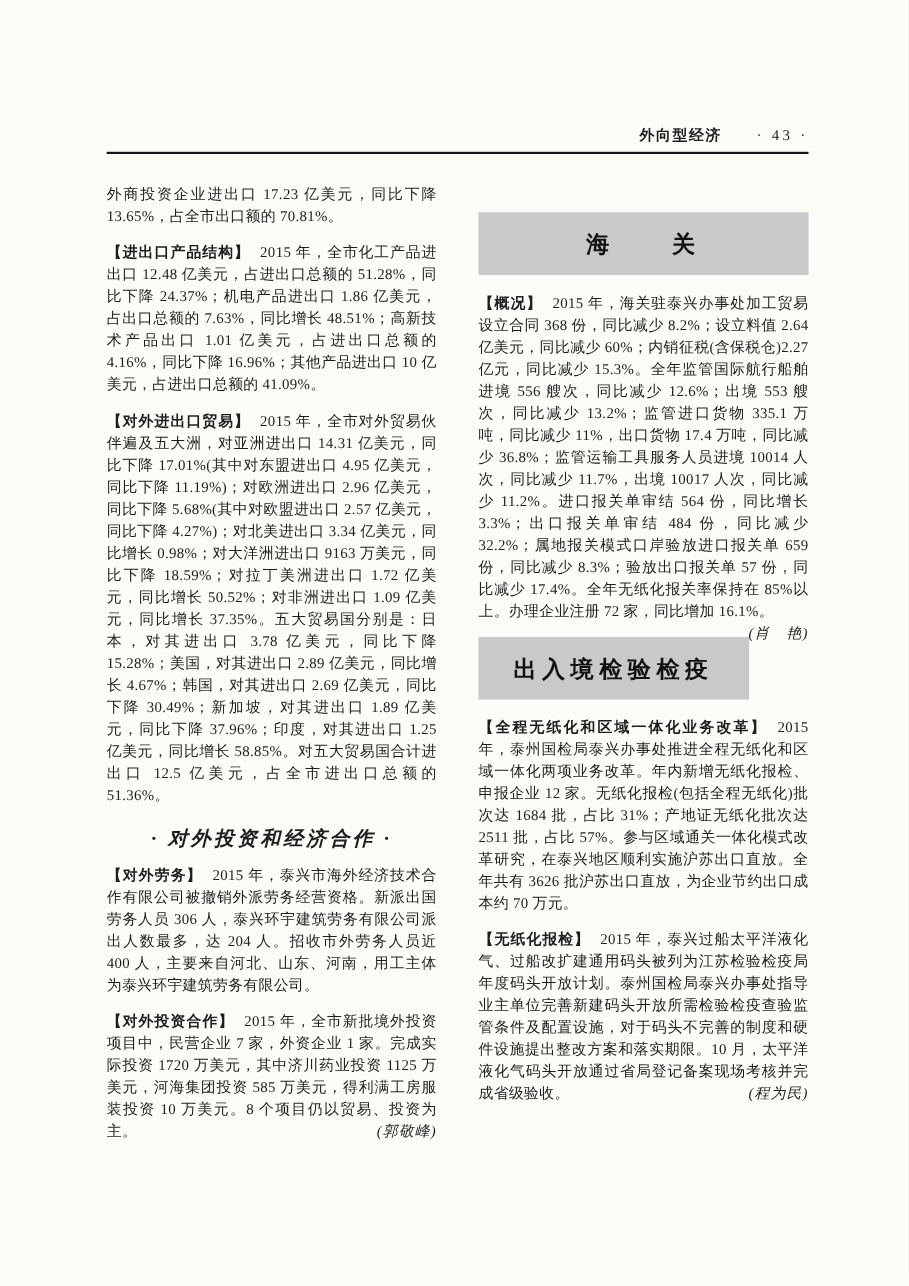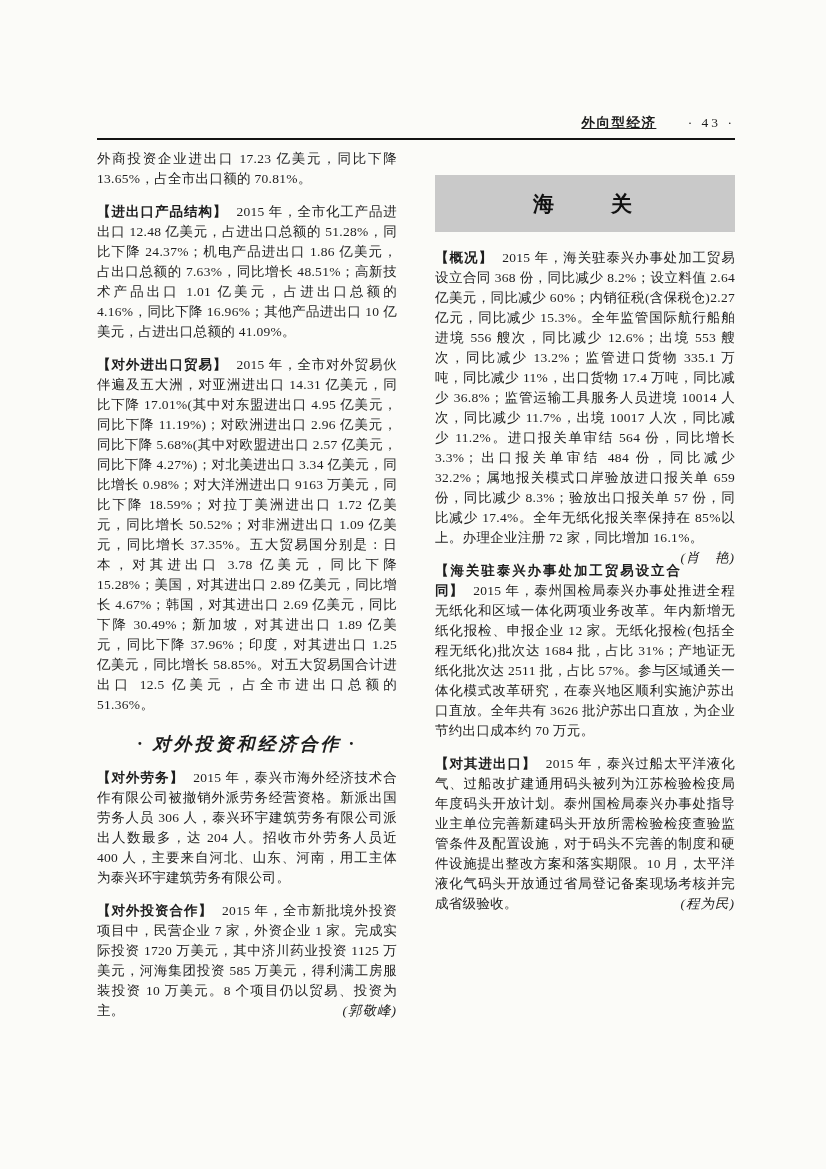--- a/index.html
+++ b/index.html
@@ -27,35 +27,34 @@
     text-align: right;
     font-size: 13.5px;
     line-height: 22px;
     height: 24px;
     white-space: nowrap;
   }
   .running-head .sec {
     font-family: "Liberation Sans", "DejaVu Sans", sans-serif;
     font-weight: bold;
     letter-spacing: 1.5px;
-    text-decoration: underline;
   }
   .running-head .pg {
     margin-left: 28px;
     letter-spacing: 3px;
   }
   .head-rule {
     height: 2px;
     background: #141414;
     margin-top: 2px;
   }
   .columns {
     display: flex;
     gap: 38px;
-    margin-top: 9px;
+    margin-top: 27px;
   }
   .col { width: 308px; }
   p.body {
     margin: 0 0 13px 0;
     font-size: 13.5px;
     line-height: 20px;
     text-align: justify;
     letter-spacing: 0.3px;
   }
   p.body:last-child { margin-bottom: 0; }
@@ -136,27 +135,30 @@
       <div class="col">
 
         <div class="title-box box-customs">
           <span>海　　关</span>
         </div>
 
         <p class="body">
           <span class="plabel">【概况】</span><span>2015 年，海关驻泰兴办事处加工贸易设立合同 368 份，同比减少 8.2%；设立料值 2.64 亿美元，同比减少 60%；内销征税(含保税仓)2.27 亿元，同比减少 15.3%。全年监管国际航行船舶进境 556 艘次，同比减少 12.6%；出境 553 艘次，同比减少 13.2%；监管进口货物 335.1 万吨，同比减少 11%，出口货物 17.4 万吨，同比减少 36.8%；监管运输工具服务人员进境 10014 人次，同比减少 11.7%，出境 10017 人次，同比减少 11.2%。进口报关单审结 564 份，同比增长 3.3%；出口报关单审结 484 份，同比减少 32.2%；属地报关模式口岸验放进口报关单 659 份，同比减少 8.3%；验放出口报关单 57 份，同比减少 17.4%。全年无纸化报关率保持在 85%以上。办理企业注册 72 家，同比增加 16.1%。</span><span class="signature">(肖　艳)</span>
         </p>
 
+        <div class="title-box box-inspection">
+          <span>出入境检验检疫</span>
+        </div>
 
 
         <p class="body">
-          <span class="plabel">【海关驻泰兴办事处加工贸易设立合同】</span><span>2015 年，泰州国检局泰兴办事处推进全程无纸化和区域一体化两项业务改革。年内新增无纸化报检、申报企业 12 家。无纸化报检(包括全程无纸化)批次达 1684 批，占比 31%；产地证无纸化批次达 2511 批，占比 57%。参与区域通关一体化模式改革研究，在泰兴地区顺利实施沪苏出口直放。全年共有 3626 批沪苏出口直放，为企业节约出口成本约 70 万元。</span>
+          <span class="plabel">【全程无纸化和区域一体化业务改革】</span><span>2015 年，泰州国检局泰兴办事处推进全程无纸化和区域一体化两项业务改革。年内新增无纸化报检、申报企业 12 家。无纸化报检(包括全程无纸化)批次达 1684 批，占比 31%；产地证无纸化批次达 2511 批，占比 57%。参与区域通关一体化模式改革研究，在泰兴地区顺利实施沪苏出口直放。全年共有 3626 批沪苏出口直放，为企业节约出口成本约 70 万元。</span>
         </p>
 
         <p class="body">
-          <span class="plabel">【对其进出口】</span><span>2015 年，泰兴过船太平洋液化气、过船改扩建通用码头被列为江苏检验检疫局年度码头开放计划。泰州国检局泰兴办事处指导业主单位完善新建码头开放所需检验检疫查验监管条件及配置设施，对于码头不完善的制度和硬件设施提出整改方案和落实期限。10 月，太平洋液化气码头开放通过省局登记备案现场考核并完成省级验收。</span><span class="signature">(程为民)</span>
+          <span class="plabel">【无纸化报检】</span><span>2015 年，泰兴过船太平洋液化气、过船改扩建通用码头被列为江苏检验检疫局年度码头开放计划。泰州国检局泰兴办事处指导业主单位完善新建码头开放所需检验检疫查验监管条件及配置设施，对于码头不完善的制度和硬件设施提出整改方案和落实期限。10 月，太平洋液化气码头开放通过省局登记备案现场考核并完成省级验收。</span><span class="signature">(程为民)</span>
         </p>
 
       </div>
 
     </div>
   </div>
 </div>
 
 </body></html>

